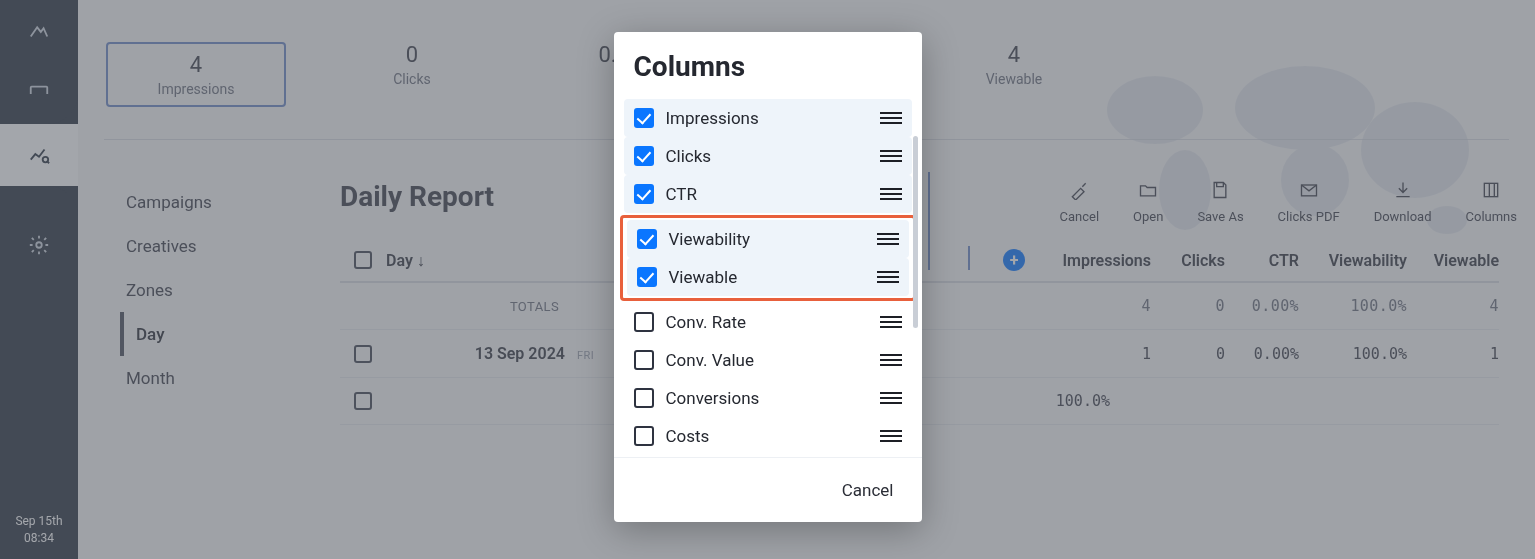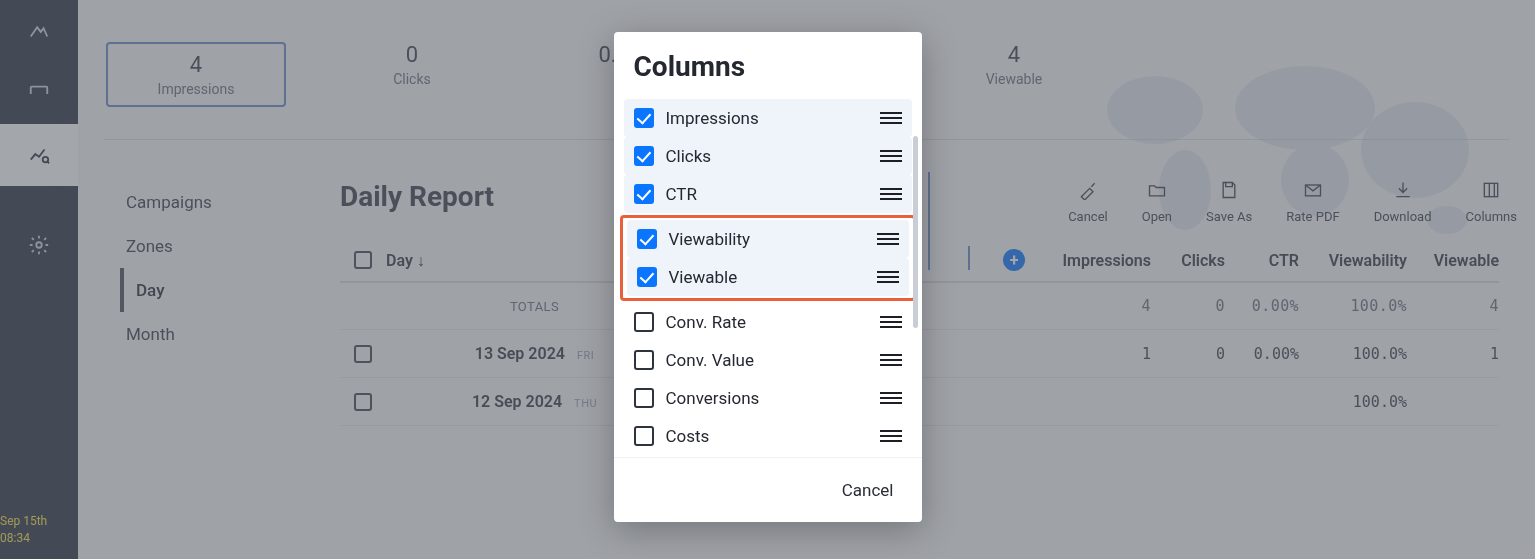--- a/index.html
+++ b/index.html
@@ -6,21 +6,21 @@
 body { width: 1535px; height: 559px; overflow: hidden; position: relative; background: #f5f5f7; }
 
 
 .rail { position: absolute; left: 0; top: 0; width: 78px; height: 100%; background: #2a3340; color: #e8edf3; }
 .rail-icon { width: 78px; height: 62px; display: flex; align-items: center; justify-content: center; cursor: pointer; }
 .rail-icon svg { width: 22px; height: 22px; stroke: #cfd6df; fill: none; stroke-width: 2; }
 .rail-icon.active { background: #fff; color: #2a3340; position: relative; border-radius: 0 0 0 0;}
 .rail-icon.active::before { content:""; position:absolute; left:0; top:-30px; width:78px; height:30px; background:#2a3340; border-bottom-right-radius:30px; }
 .rail-icon.active::after { content:""; position:absolute; left:0; bottom:-30px; width:78px; height:30px; background:#2a3340; border-top-right-radius:30px; }
 .rail-icon.active svg { stroke:#2a3340; }
-.rail-bottom { position: absolute; bottom: 12px; width: 78px; text-align: left; font-size: 12px; color: #fde047; line-height: 1.4; }
+.rail-bottom { position: absolute; bottom: 12px; width: 78px; text-align: center; font-size: 12px; color: #ffffff; line-height: 1.4; }
 
 
 .page { position: absolute; left: 78px; top: 0; right: 0; height: 100%; padding: 0; }
 .card { margin: 28px 18px 0 18px; background: transparent; }
 
 .metrics-row { display: flex; gap: 36px; padding: 14px 10px 22px 10px; }
 .metric { width: 180px; text-align: center; }
 .metric.selected { border: 2px solid #6b88c6; border-radius: 4px; padding: 8px 16px; width: 180px; }
 .metric-value { font-size: 22px; color: #3d3f4a; }
 .metric-label { font-size: 14px; color: #6b6f7c; margin-top: 4px; }
@@ -151,20 +151,21 @@
         <div class="spike" style="height:40px"></div>
       <div class="spike" style="height:98px"></div>
         <div class="spike" style="height:24px"></div>
     </div>
 
     <div class="divider"></div>
 
     <div class="section-row">
       <div class="side-list">
         <div class="side-item">Campaigns</div>
+        <div class="side-item">Creatives</div>
         <div class="side-item">Zones</div>
         <div class="side-item active">Day</div>
         <div class="side-item">Month</div>
       </div>
 
       <div class="report-area">
         <div class="report-title">Daily Report</div>
         <div class="report-toolbar">
           <div class="tb-btn"><svg viewBox="0 0 24 24">
                 <path d="M4 20 L14 10 L18 14 L8 24z"></path>
@@ -173,21 +174,21 @@
           <div class="tb-btn"><svg viewBox="0 0 24 24">
                 <path d="M3 7h6l2 2h10v10H3z"></path>
               </svg><span>Open</span></div>
           <div class="tb-btn"><svg viewBox="0 0 24 24">
                 <path d="M5 3h11l3 3v15H5z"></path>
                 <path d="M8 3v5h8V3"></path>
               </svg><span>Save As</span></div>
           <div class="tb-btn"><svg viewBox="0 0 24 24">
                 <rect x="3" y="6" width="18" height="13"></rect>
                 <path d="M3 6l9 7 9-7"></path>
-              </svg><span>Rate PDF</span></div>
+              </svg><span>Clicks PDF</span></div>
           <div class="tb-btn"><svg viewBox="0 0 24 24">
                 <path d="M12 3v12M7 10l5 5 5-5M4 20h16"></path>
               </svg><span>Download</span></div>
           <div class="tb-btn"><svg viewBox="0 0 24 24">
                 <rect x="4" y="4" width="16" height="16"></rect>
                 <path d="M10 4v16M16 4v16"></path>
               </svg><span>Columns</span></div>
         </div>
 
         <div class="table-head">
@@ -232,24 +233,20 @@
           <div class="num-cell" style="width:74px">0</div>
           <div class="num-cell" style="width:74px">0.00%</div>
           <div class="num-cell">100.0%</div>
           <div class="num-cell" style="width:92px">1</div>
         </div>
 
         <div class="data-row">
           <div class="th-check">
               <span class="chk"></span>
             </div>
-          <div class="day-cell">
-              <span class="day-date">12 Sep 2024</span>
-              <span class="day-suffix">THU</span>
-            </div>
           <div class="spacer-before-nums"></div>
             <span style="width:40px"></span>
           <div class="num-cell"></div>
           <div class="num-cell" style="width:74px"></div>
           <div class="num-cell" style="width:74px"></div>
           <div class="num-cell">100.0%</div>
           <div class="num-cell" style="width:92px"></div>
         </div>
       </div>
     </div>

